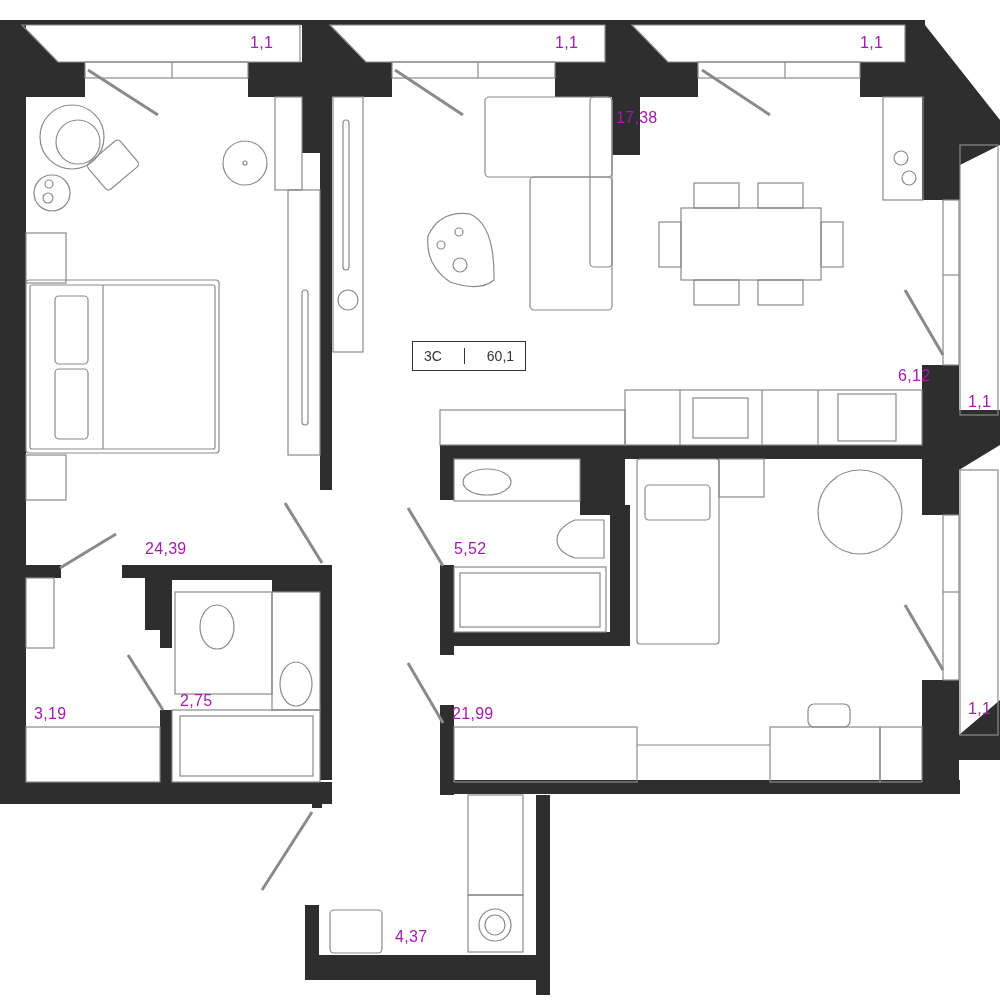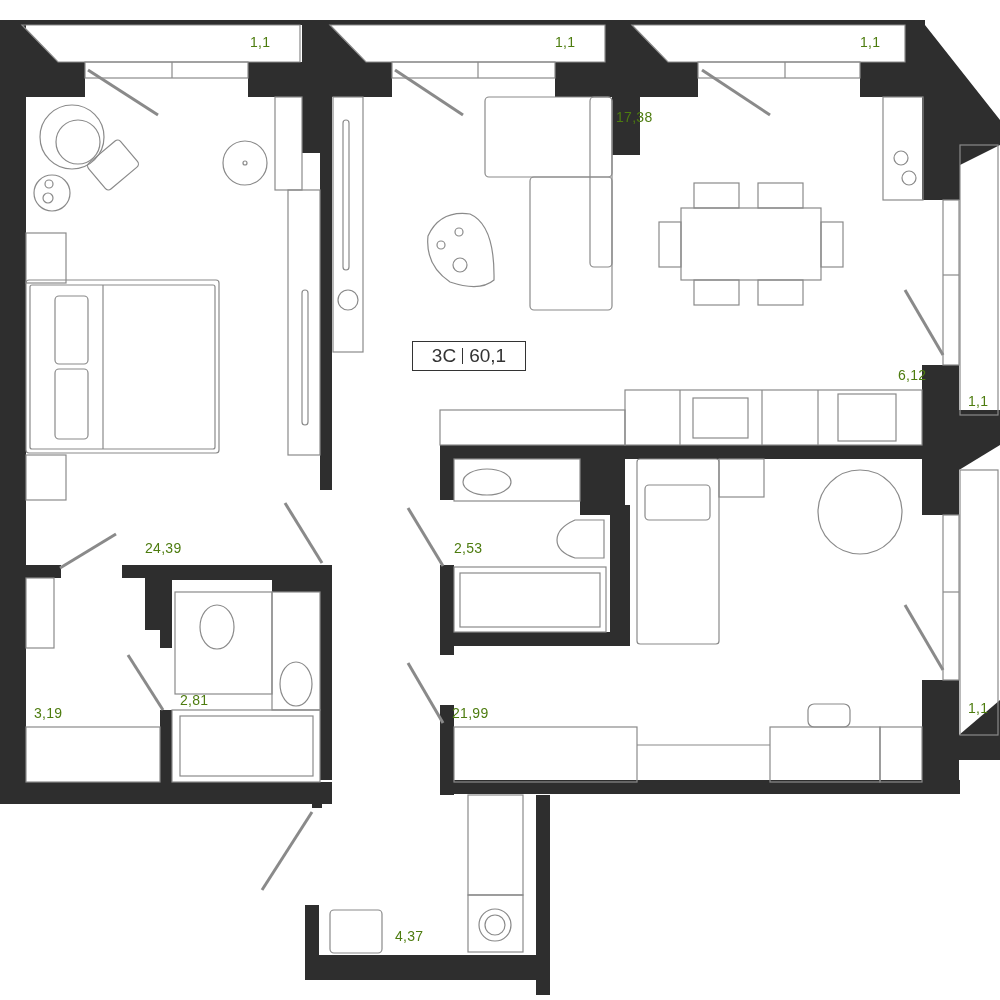--- a/index.html
+++ b/index.html
@@ -1,21 +1,21 @@
 <!DOCTYPE html>
 <html><head>
 <meta charset="utf-8">
 <style>
   html, body { margin:0; padding:0; background:#ffffff; }
   body { width:1000px; height:1000px; position:relative; overflow:hidden;
          font-family: "Liberation Sans", "DejaVu Sans", sans-serif; }
   #plan { position:absolute; left:0; top:0; }
-  .lbl { position:absolute; font-size:14px; color:#4d7c0f; letter-spacing:0.3px; white-space:nowrap; }
+  .lbl { position:absolute; font-size:16px; color:#a21caf; letter-spacing:0.3px; white-space:nowrap; }
   .badge { position:absolute; left:412px; top:341px; width:114px; height:30px; border:1.5px solid #333333;
-           box-sizing:border-box; display:flex; align-items:center; justify-content:center; font-size:19px; color:#333; gap:6px; }
+           box-sizing:border-box; display:flex; align-items:center; justify-content:center; font-size:14px; color:#333; gap:22px; }
   .badge .sep { display:inline-block; width:1px; height:16px; background:#333; }
 </style>
 </head>
 <body>
 
 <svg id="plan" width="1000" height="1000" viewBox="0 0 1000 1000">
   <g fill="#2e2e2e">
 
     <rect x="0" y="20" width="925" height="5"></rect>
 
@@ -170,23 +170,23 @@
 
 <div class="lbl" style="left:250px;top:34px">1,1</div>
 <div class="lbl" style="left:555px;top:34px">1,1</div>
 <div class="lbl" style="left:860px;top:34px">1,1</div>
 <div class="lbl" style="left:968px;top:393px">1,1</div>
 <div class="lbl" style="left:968px;top:700px">1,1</div>
 
 <div class="lbl" style="left:145px;top:540px">24,39</div>
 <div class="lbl" style="left:616px;top:109px">17,38</div>
 <div class="lbl" style="left:898px;top:367px">6,12</div>
-<div class="lbl" style="left:454px;top:540px">2,53</div>
+<div class="lbl" style="left:454px;top:540px">5,52</div>
 <div class="lbl" style="left:34px;top:705px">3,19</div>
-<div class="lbl" style="left:180px;top:692px">2,81</div>
+<div class="lbl" style="left:180px;top:692px">2,75</div>
 <div class="lbl" style="left:452px;top:705px">21,99</div>
 <div class="lbl" style="left:395px;top:928px">4,37</div>
 
 <div class="badge">
   <span>3С</span>
   <span class="sep"></span>
   <span>60,1</span>
 </div>
 
 </body></html>

